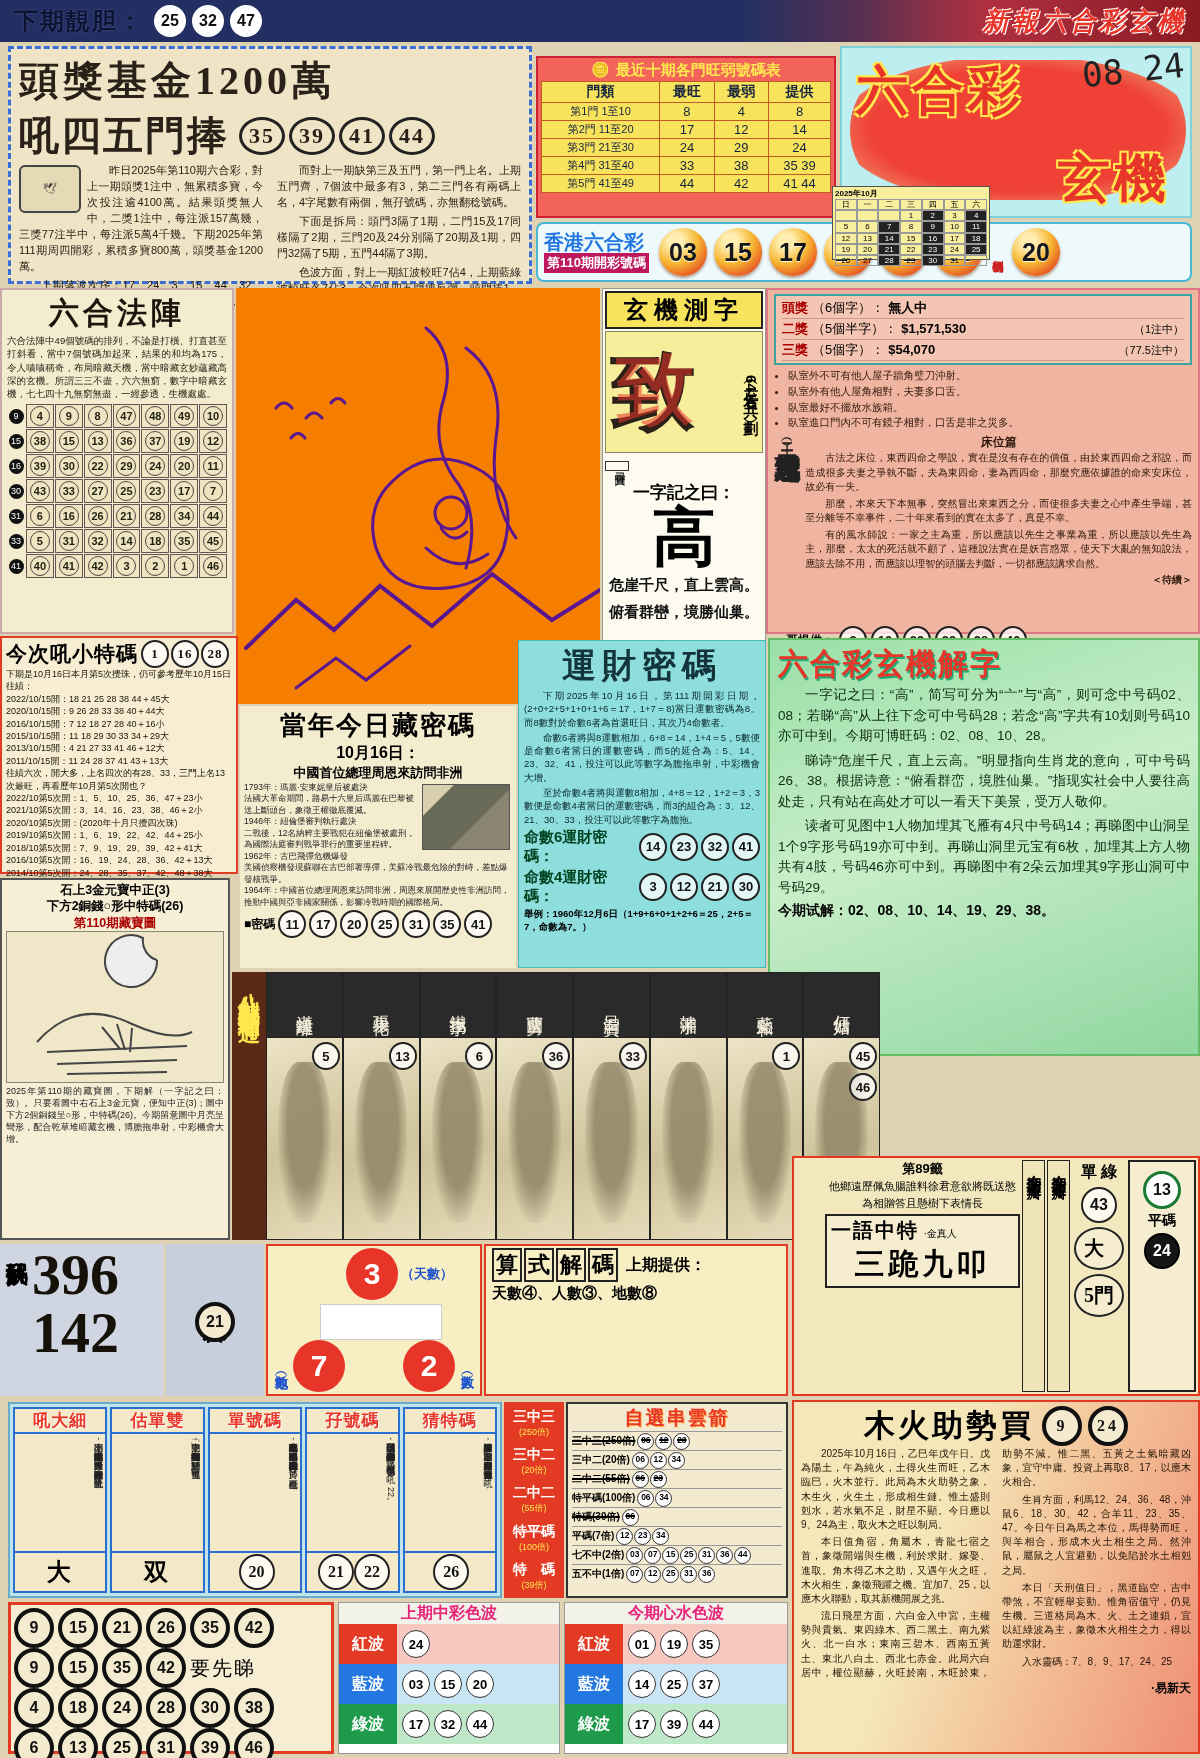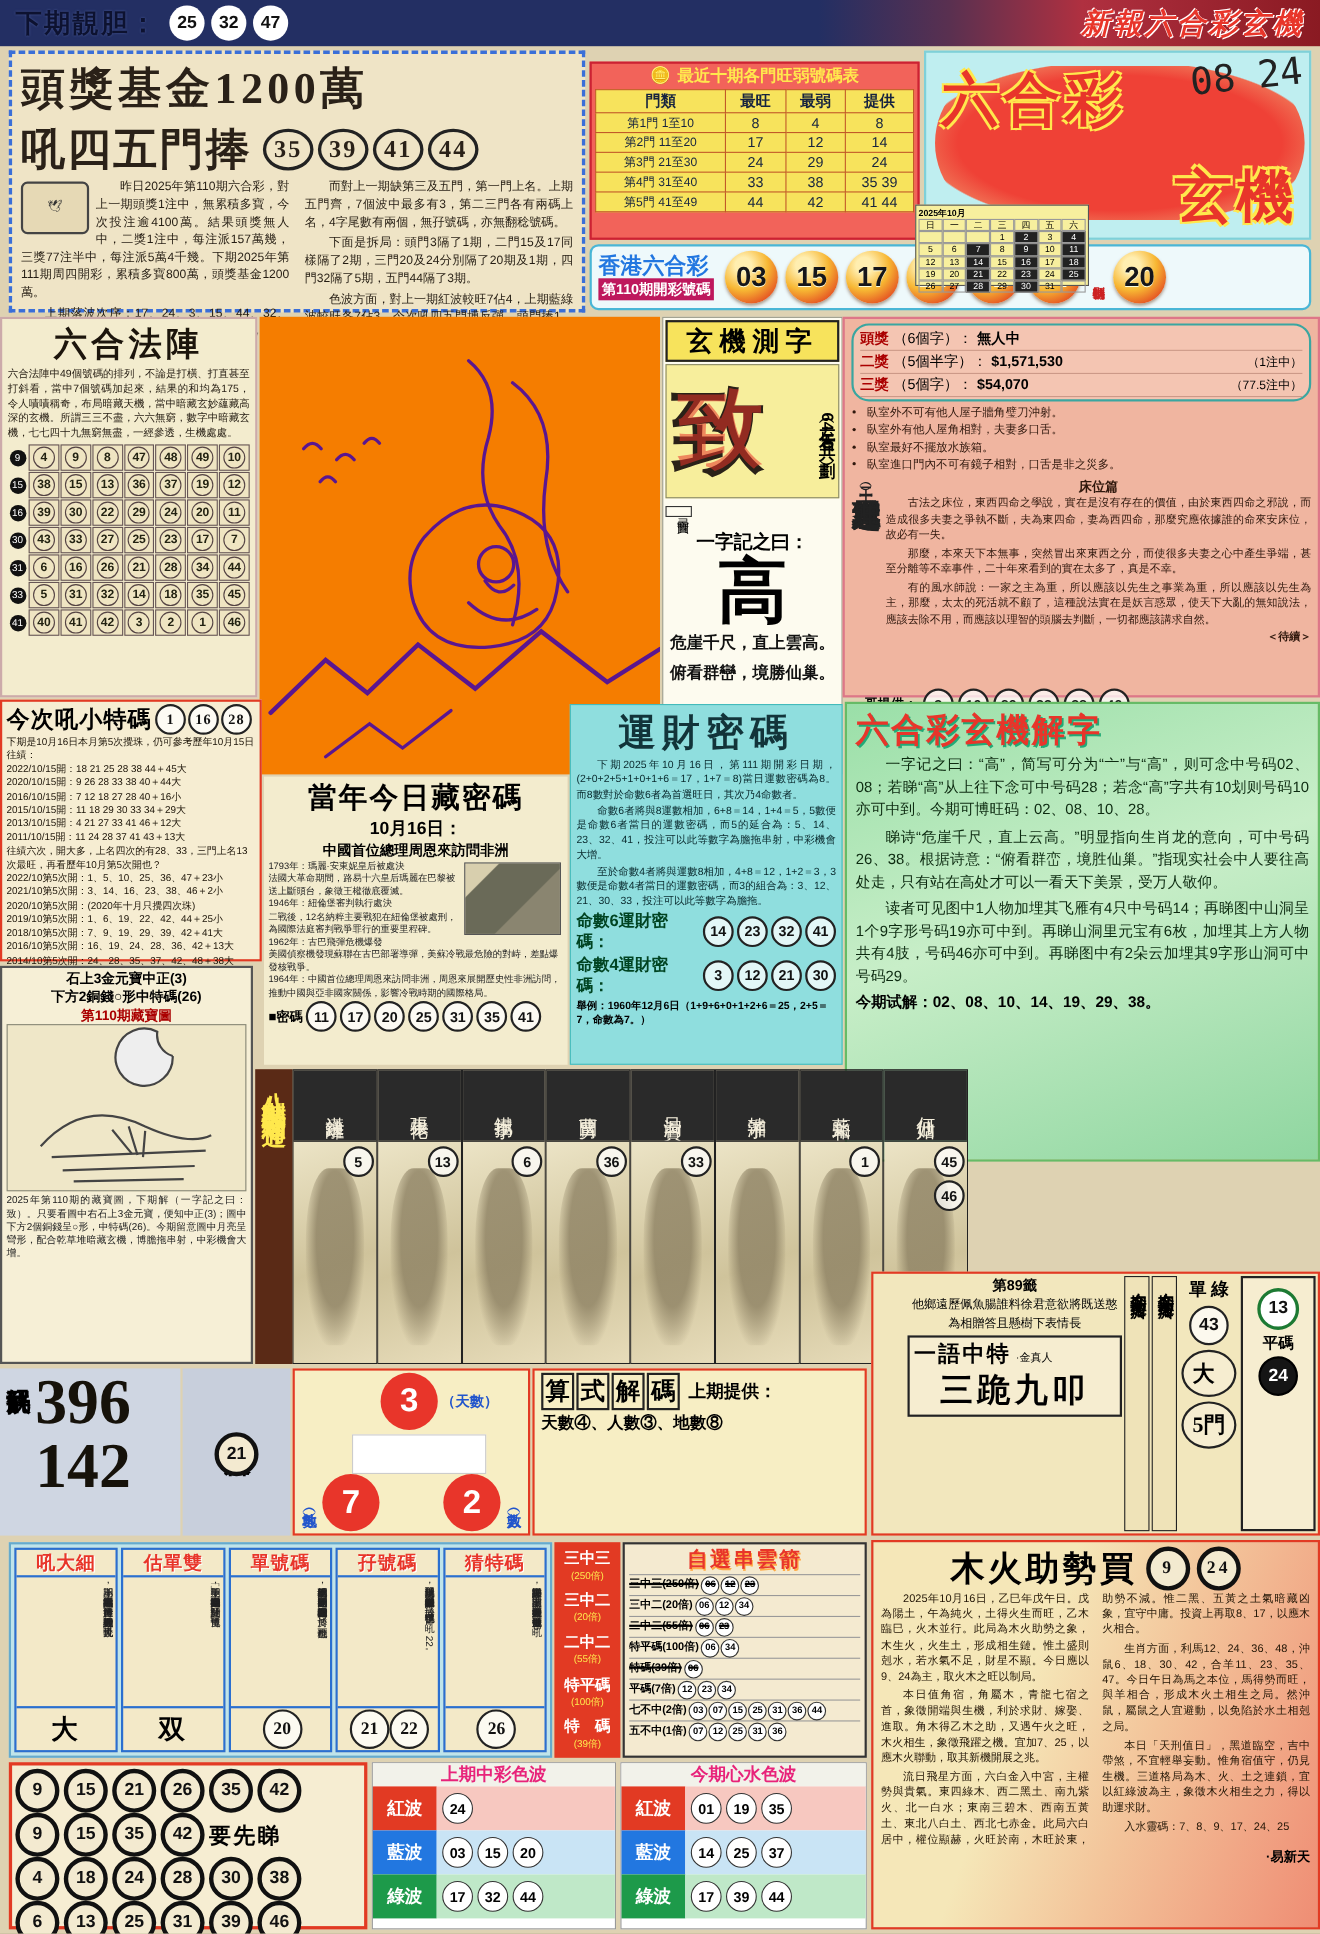--- a/index.html
+++ b/index.html
@@ -71,21 +71,21 @@
   #bigchar{position:relative;height:120px;background:#f7ee9c;border:1px solid #886;margin-top:2px;display:flex;align-items:center;}
   #bigchar .zh{font-size:86px;font-family:"Liberation Serif",serif;font-weight:bold;color:#2a2118;margin-left:4px;}
   #bigchar .red{position:absolute;left:10px;top:6px;font-size:78px;color:rgba(232,53,42,.55);font-family:"Liberation Serif",serif;font-weight:bold;}
   #bigchar .note{writing-mode:vertical-rl;font-size:15px;font-weight:bold;margin-left:auto;margin-right:2px;}
   #seal{width:20px;font-size:11px;border:1px solid #333;padding:1px;display:inline-block;writing-mode:vertical-rl;letter-spacing:2px;}
   #blockG .oneword{font-size:17px;font-weight:bold;text-align:center;margin-top:6px;}
   #blockG .gao{font-size:64px;text-align:center;font-family:"Liberation Serif",serif;font-weight:bold;line-height:1.05;}
   #blockG .poem{font-size:15px;font-weight:bold;text-align:center;line-height:1.8;color:#111;}
   
   #blockH{left:766px;top:288px;width:434px;height:346px;background:#f0b5a0;border:2px solid #d78;padding:4px 6px;}
-  #prizebox{border:2px solid #3aa6a0;border-radius:16px;background:#f4c5b2;padding:2px 6px;font-size:13px;}
+  #prizebox{border:2px solid #3aa6a0;border-radius:0;background:#f4c5b2;padding:2px 6px;font-size:13px;}
   #prizebox .row{display:flex;gap:4px;border-bottom:1px solid #c98;padding:1px 0;align-items:baseline;}
   #prizebox .nm{font-weight:bold;color:#a00;}
   #prizebox .amt{font-weight:bold;}
   #prizebox .cnt{margin-left:auto;font-size:11px;}
   #blockH ul{margin:3px 0 3px 2px;padding:0 0 0 12px;font-size:10.5px;line-height:1.5;color:#30180d;}
   #hbody{display:flex;gap:4px;}
   #hvert{writing-mode:vertical-rl;font-size:26px;font-family:"Liberation Serif",serif;font-weight:bold;color:#222;height:190px;line-height:1.05;}
   #hvert small{font-size:12px;}
   #htext{font-size:10px;line-height:1.45;color:#30180d;text-align:justify;}
   #htext .sub{text-align:center;font-weight:bold;font-size:12px;}
@@ -176,21 +176,21 @@
   #blockW .row .vals span{border:1.5px solid #333;border-radius:50%;width:15px;height:15px;display:flex;align-items:center;justify-content:center;font-size:8.5px;background:#fff;}
   #blockW .struck{text-decoration:line-through;text-decoration-thickness:2px;}
   
   #blockX{left:792px;top:1400px;width:408px;height:354px;background:linear-gradient(110deg,#f5e7b8 0 35%,#f3c49a 60%,#ef8d74);border:2px solid #e23a23;padding:3px 7px;}
   #blockX .tt{display:flex;align-items:center;justify-content:center;gap:8px;font-size:31px;font-weight:bold;letter-spacing:3px;font-family:"Liberation Serif",serif;}
   #blockX .cols{column-count:2;column-gap:12px;font-size:10px;line-height:1.42;text-align:justify;color:#221505;}
   #blockX .sig{text-align:right;font-weight:bold;font-size:12px;}
   
   #ballbox{left:8px;top:1602px;width:326px;height:152px;background:#f6edd2;border:3px solid #e23a23;padding:3px;display:flex;flex-direction:column;justify-content:space-between;}
   #ballbox .r{display:flex;gap:4px;align-items:center;}
-  #ballbox .note{font-size:20px;font-weight:bold;letter-spacing:2px;font-family:"Liberation Serif",serif;}
+  #ballbox .note{font-size:20px;font-weight:normal;letter-spacing:2px;font-family:"Liberation Serif",serif;}
   
   .wave{top:1602px;height:152px;background:#fff;border:1px solid #999;}
   #waveL{left:338px;width:222px;}
   #waveR{left:564px;width:224px;}
   .wave .wt{font-size:16px;font-weight:bold;color:#e8237a;text-align:center;background:#f2f2ea;}
   .wave .wr{display:flex;height:40px;align-items:center;}
   .wave .wl{width:58px;height:100%;display:flex;align-items:center;justify-content:center;color:#fff;font-size:16px;font-weight:bold;}
   .wave .wv{flex:1;height:100%;display:flex;align-items:center;gap:4px;padding-left:5px;}
   .wr.red .wl{background:#e23a23;} .wr.red .wv{background:#f7c8c0;}
   .wr.blue .wl{background:#2277e0;} .wr.blue .wv{background:#c9e4f5;}
@@ -274,21 +274,21 @@
           <td>42</td>
           <td>41 44</td>
         </tr>
         </tbody>
     </table>
   </div>
 
   <div id="blockC" class="abs">
     <div id="logo6"></div>
     <span class="logoline" style="left:14px;top:8px;">六合彩</span>
-    <span class="logoline" style="right:10px;bottom:2px;">玄機</span>
+    <span class="logoline" style="right:20px;bottom:2px;">玄機</span>
     <span id="handwrite">08 24</span>
   </div>
 
   <div id="calendar" class="abs">
     <div class="cm">2025年10月</div>
     <div class="cg">
         <span>日</span>
         <span>一</span>
         <span>二</span>
         <span>三</span>

